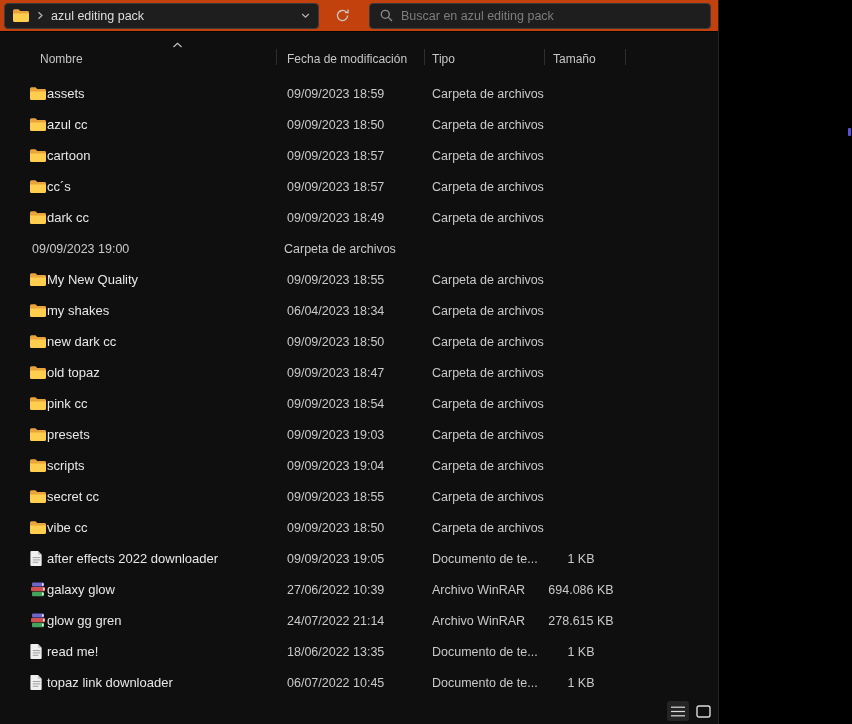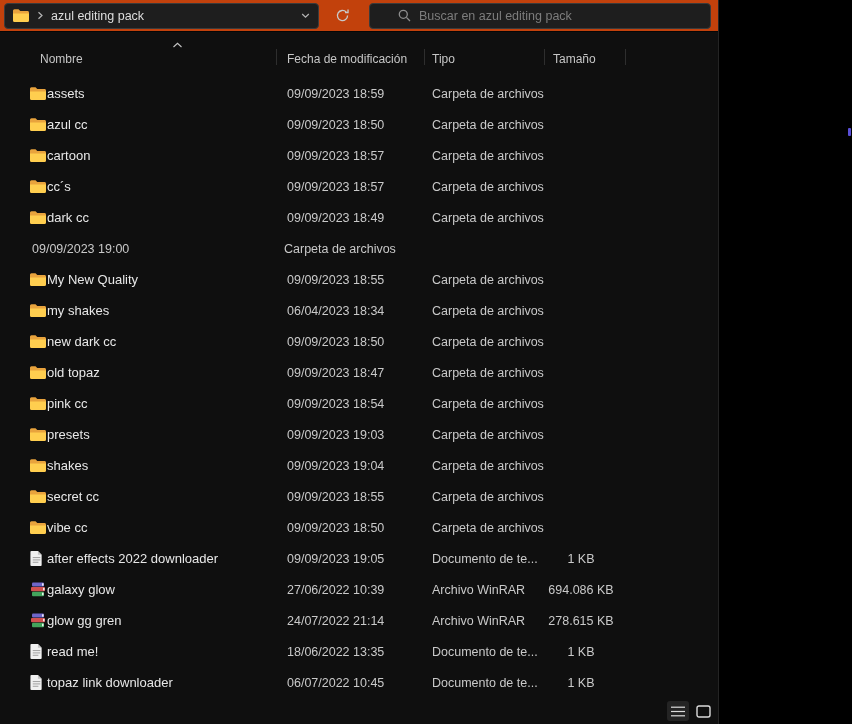--- a/index.html
+++ b/index.html
@@ -10,21 +10,21 @@
           border-right:1px solid #242424}
   .topbar{display:flex;align-items:center;height:32px;background:#c2410c;padding:0 4px;
           border-bottom:1px solid #060606}
   .addressbar{display:flex;align-items:center;gap:7px;width:315px;height:26px;
           border:1px solid #3b3b3b;border-radius:4px;background:#1e1e1e;padding:0 8px}
   .addr-text{color:#dedede;font-size:12.5px;white-space:nowrap}
   .addr-spacer{flex:1}
   .iconbtn{display:flex;align-items:center;justify-content:center;width:26px;height:26px;border-radius:4px;cursor:pointer}
   .refresh{margin-left:10px}
   .searchbox{display:flex;align-items:center;gap:8px;width:342px;height:26px;margin-left:14px;
-          border:1px solid #3b3b3b;border-radius:4px;background:#1e1e1e;padding:0 28px}
+          border:1px solid #3b3b3b;border-radius:4px;background:#1e1e1e;padding:0 10px}
   .searchbox input{flex:1;background:transparent;border:none;outline:none;color:#cfcfcf;
           font-size:12.5px;font-family:inherit}
   .searchbox input::placeholder{color:#7d7d7d}
   .header{position:relative;display:grid;grid-template-columns:255px 148px 120px 81px;
           margin:12px 0 8px 22px;height:26px}
   .hcell{position:relative;display:flex;align-items:flex-end;padding-bottom:4px;
           color:#c6c6c6;font-size:12px;cursor:default}
   .hcell::after{content:"";position:absolute;right:0;top:5px;width:1px;height:16px;background:#2e2e2e}
   .hc1{padding-left:18px}.hc2{padding-left:10px}.hc3{padding-left:7px}.hc4{padding-left:8px}
   .sortcaret{position:absolute;left:150px;top:-2px;line-height:0}
@@ -269,21 +269,21 @@
           <div class="c-size"></div>
         </div>
         <div class="row">
           <div class="c-name">
             <span class="ic">
               <svg width="16" height="13" viewBox="0 0 16 13">
                 <path fill="#e8a33d" d="M0 2c0-1 .6-1.7 1.5-1.7h4L7.3 2h7.2C15.4 2 16 2.7 16 3.6V11c0 1.1-.7 2-1.6 2H1.6C.7 13 0 12.1 0 11V2z"></path>
                 <path fill="#ffce4f" d="M0 4.4h16V11c0 1.1-.7 2-1.6 2H1.6C.7 13 0 12.1 0 11V4.4z"></path>
               </svg>
             </span>
-            <span>shakes</span>
+            <span>scripts</span>
           </div>
           <div class="c-date">09/09/2023 19:04</div>
           <div class="c-type">Carpeta de archivos</div>
           <div class="c-size"></div>
         </div>
         <div class="row">
           <div class="c-name">
             <span class="ic">
               <svg width="16" height="13" viewBox="0 0 16 13">
                 <path fill="#e8a33d" d="M0 2c0-1 .6-1.7 1.5-1.7h4L7.3 2h7.2C15.4 2 16 2.7 16 3.6V11c0 1.1-.7 2-1.6 2H1.6C.7 13 0 12.1 0 11V2z"></path>

